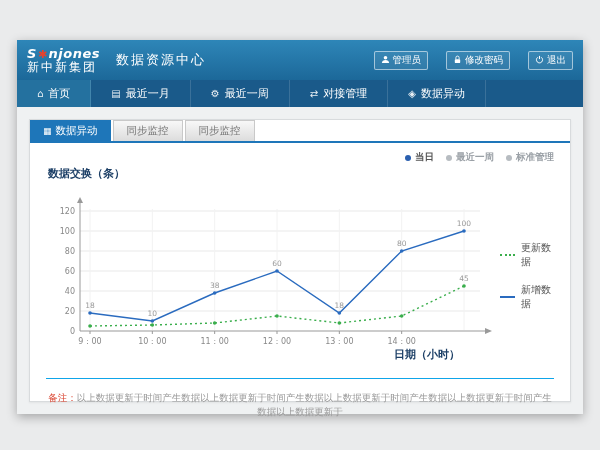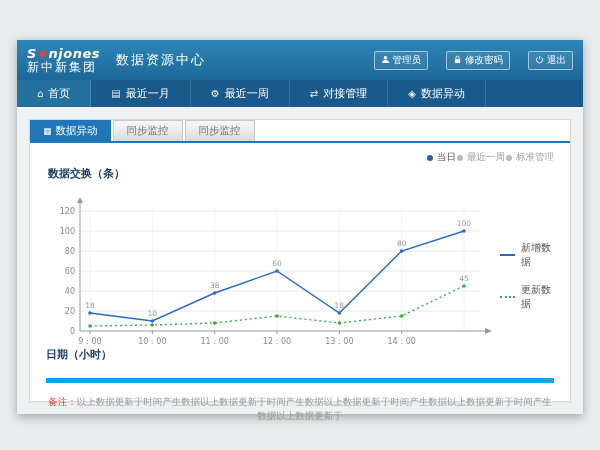--- a/index.html
+++ b/index.html
@@ -49,41 +49,41 @@
   }
   .tab.active { background:#1e76b9; color:#fff; }
   .tab.inactive {
     background:linear-gradient(#f8f8f8,#dcdcdc); color:#777;
     border:1px solid #c9c9c9; border-bottom:none; margin-left:2px;font-family:Liberation Serif, serif;
   }
   .tab-ic { font-size:9px; }
 
   .card-body { padding:6px 16px 0 16px; position:relative; }
 
-  .legend-top { display:flex; justify-content:flex-end; gap:1px; font-size:9.5px; color:#9aa0a6; margin-top:2px; }
+  .legend-top { display:flex; justify-content:flex-end; gap:12px; font-size:9.5px; color:#9aa0a6; margin-top:2px;font-weight:bold; }
   .legend-item { display:flex; align-items:center; gap:4px; cursor:pointer; }
   .legend-item .dot { width:6px; height:6px; border-radius:50%; background:#b7bcc1; }
   .legend-item.active { color:#555; }
   .legend-item.active .dot { background:#2a5faf; }
 
   .y-label { font-size:11px; font-weight:bold; color:#1c3f66; margin:2px 0 12px 2px; }
 
   .chart-row { display:flex; align-items:flex-start; }
   .chart-col { width:452px; }
   #chart-svg { width:452px; height:158px; display:block; }
-  .x-label { padding-right:38px; font-size:11px; font-weight:bold; color:#1c3f66; margin-top:-4px; }
+  .x-label { text-align:right; padding-right:38px; font-size:11px; font-weight:bold; color:#1c3f66; margin-top:-4px; }
 
   .series-legend { display:flex; flex-direction:column; gap:14px; margin-top:48px; margin-left:2px; }
   .series-item { display:flex; align-items:center; gap:6px; font-size:10px; color:#555; }
   .line-sample { width:18px; height:0; }
   .line-sample.solid { border-top:2px solid #2a6bbf; }
   .line-sample.dotted { border-top:2px dotted #3aae4c; }
 
   .note {
-    border-top:5px solid #0ea5e9; margin-top:16px; padding-top:12px;
+    border-top:1px solid #0ea5e9; margin-top:16px; padding-top:12px;
     font-size:9.5px; color:#999; text-align:center; line-height:1.5;
   }
   .note-prefix { color:#d9402c; }
 </style>
 </head>
 <body>
 
 <div class="window">
 
   <div class="header">
@@ -240,27 +240,27 @@
                 <circle cx="231" cy="123" r="1.8" fill="#3aae4c"></circle>
                 <circle cx="293.33333333333337" cy="130" r="1.8" fill="#3aae4c"></circle>
                 <circle cx="355.6666666666667" cy="123" r="1.8" fill="#3aae4c"></circle>
                 <circle cx="418" cy="93" r="1.8" fill="#3aae4c"></circle>
                 <text x="418" y="88" text-anchor="middle" font-size="7.5" fill="#999">45</text>
               </svg>
             <div class="x-label">日期（小时）</div>
           </div>
           <div class="series-legend">
             <div class="series-item">
+              <span class="line-sample dotted"></span>
+              <span>更新数据</span>
+            </div>
+            <div class="series-item">
               <span class="line-sample solid"></span>
               <span>新增数据</span>
             </div>
-            <div class="series-item">
-              <span class="line-sample dotted"></span>
-              <span>更新数据</span>
-            </div>
           </div>
         </div>
 
         <div class="note">
           <span class="note-prefix">备注：</span><span>以上数据更新于时间产生数据以上数据更新于时间产生数据以上数据更新于时间产生数据以上数据更新于时间产生数据以上数据更新于</span>
         </div>
 
       </div>
     </div>
   </div>

